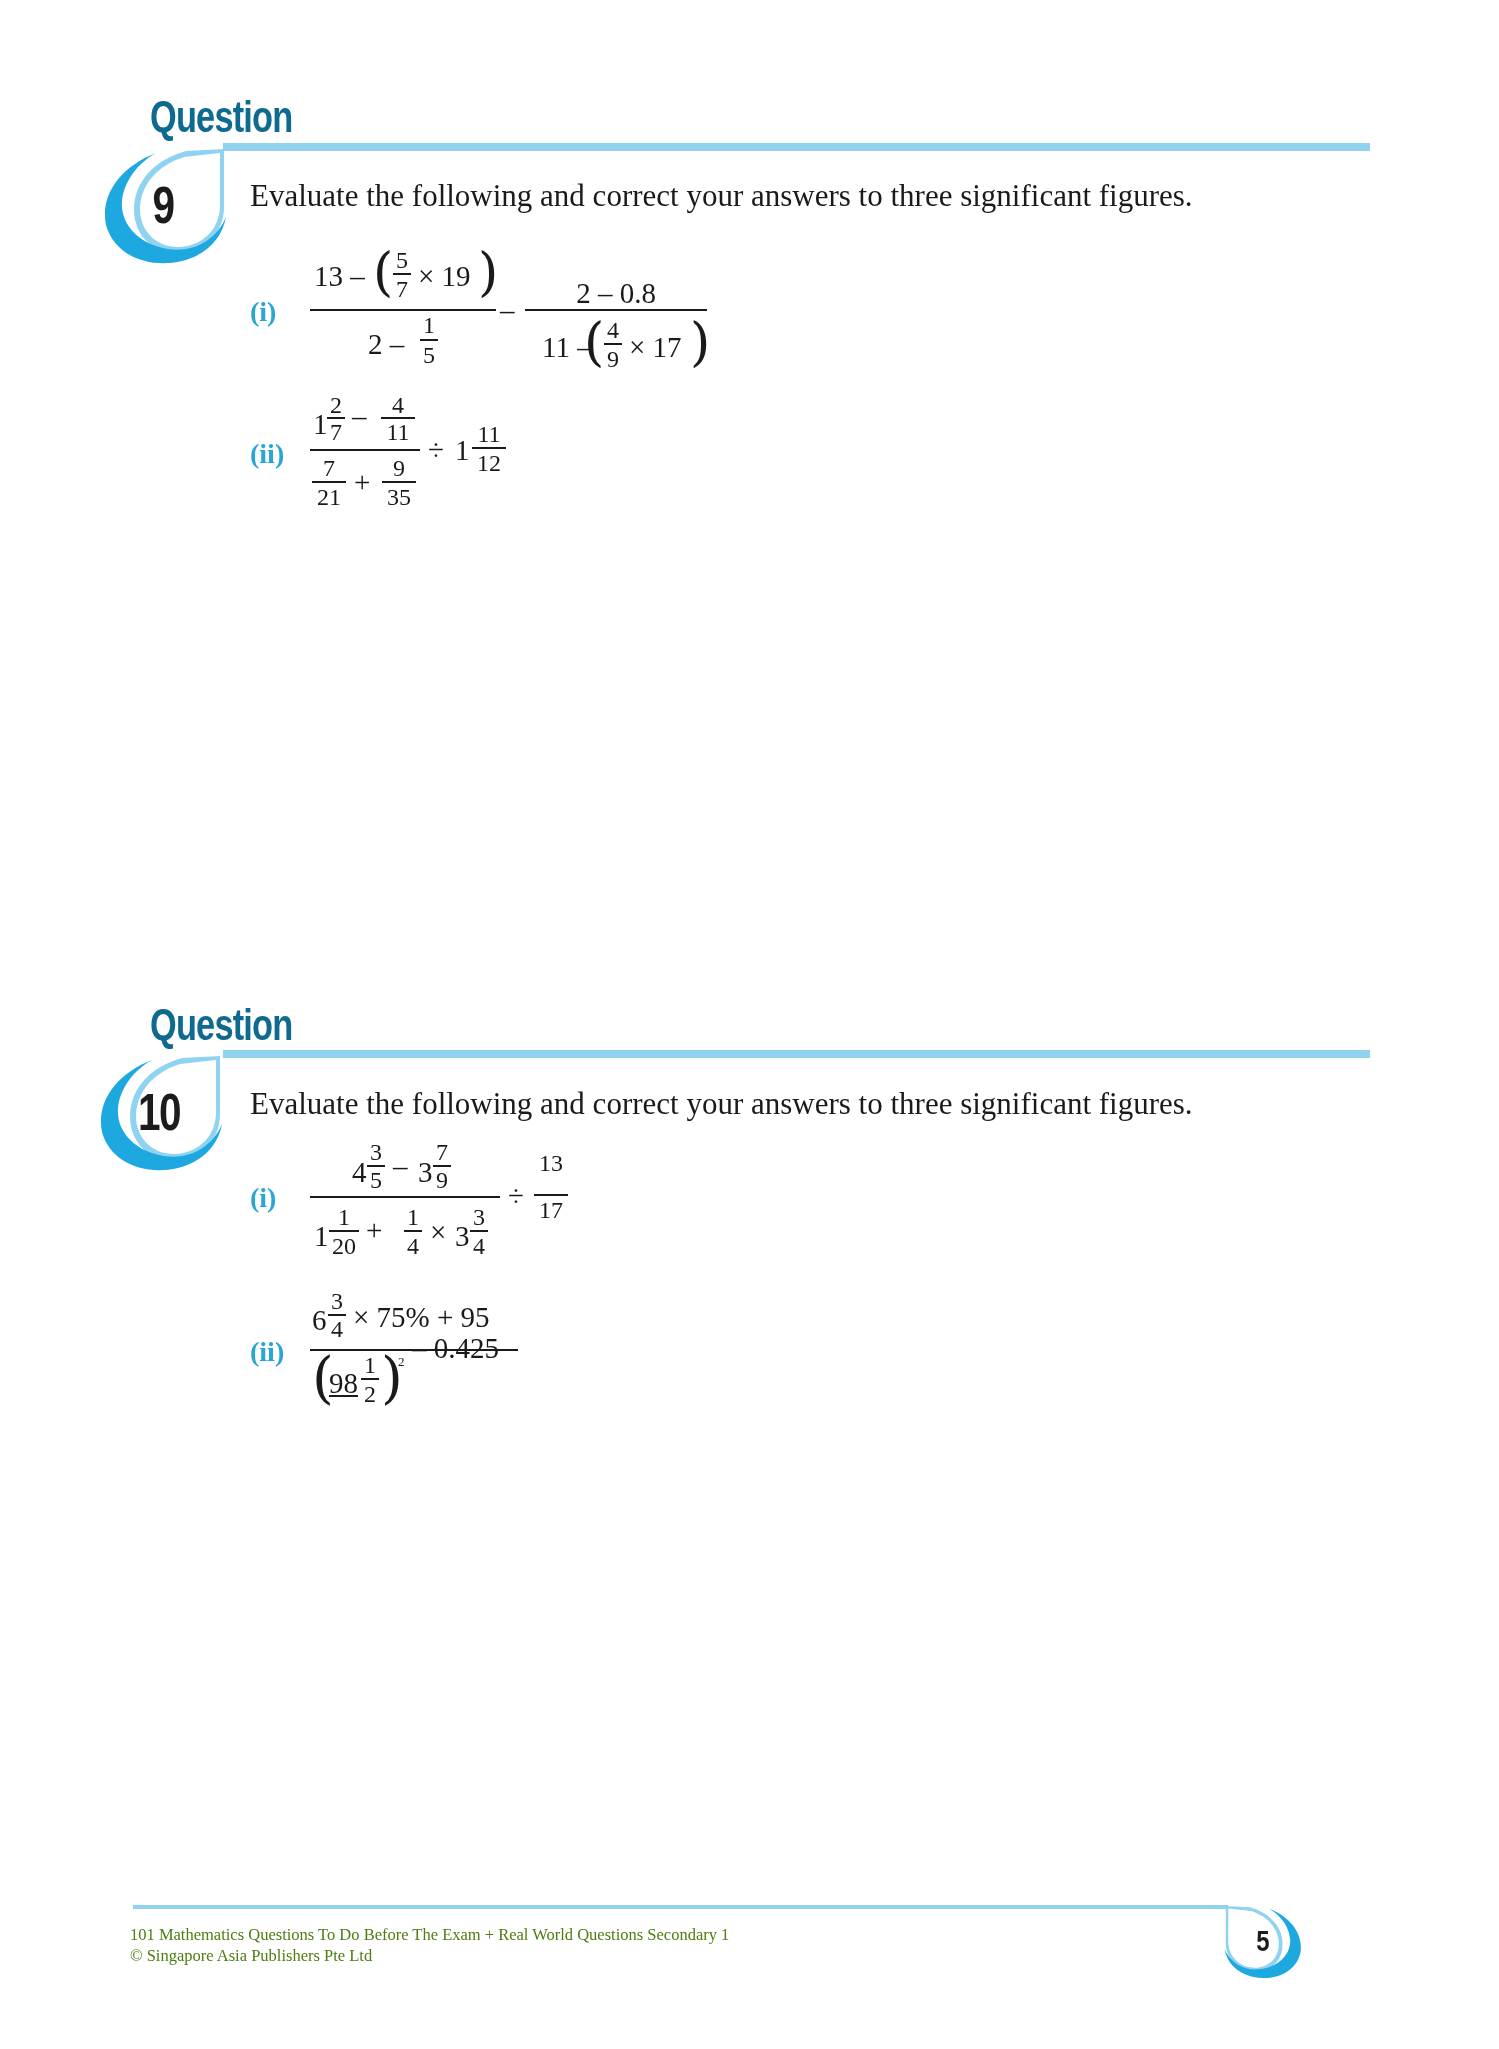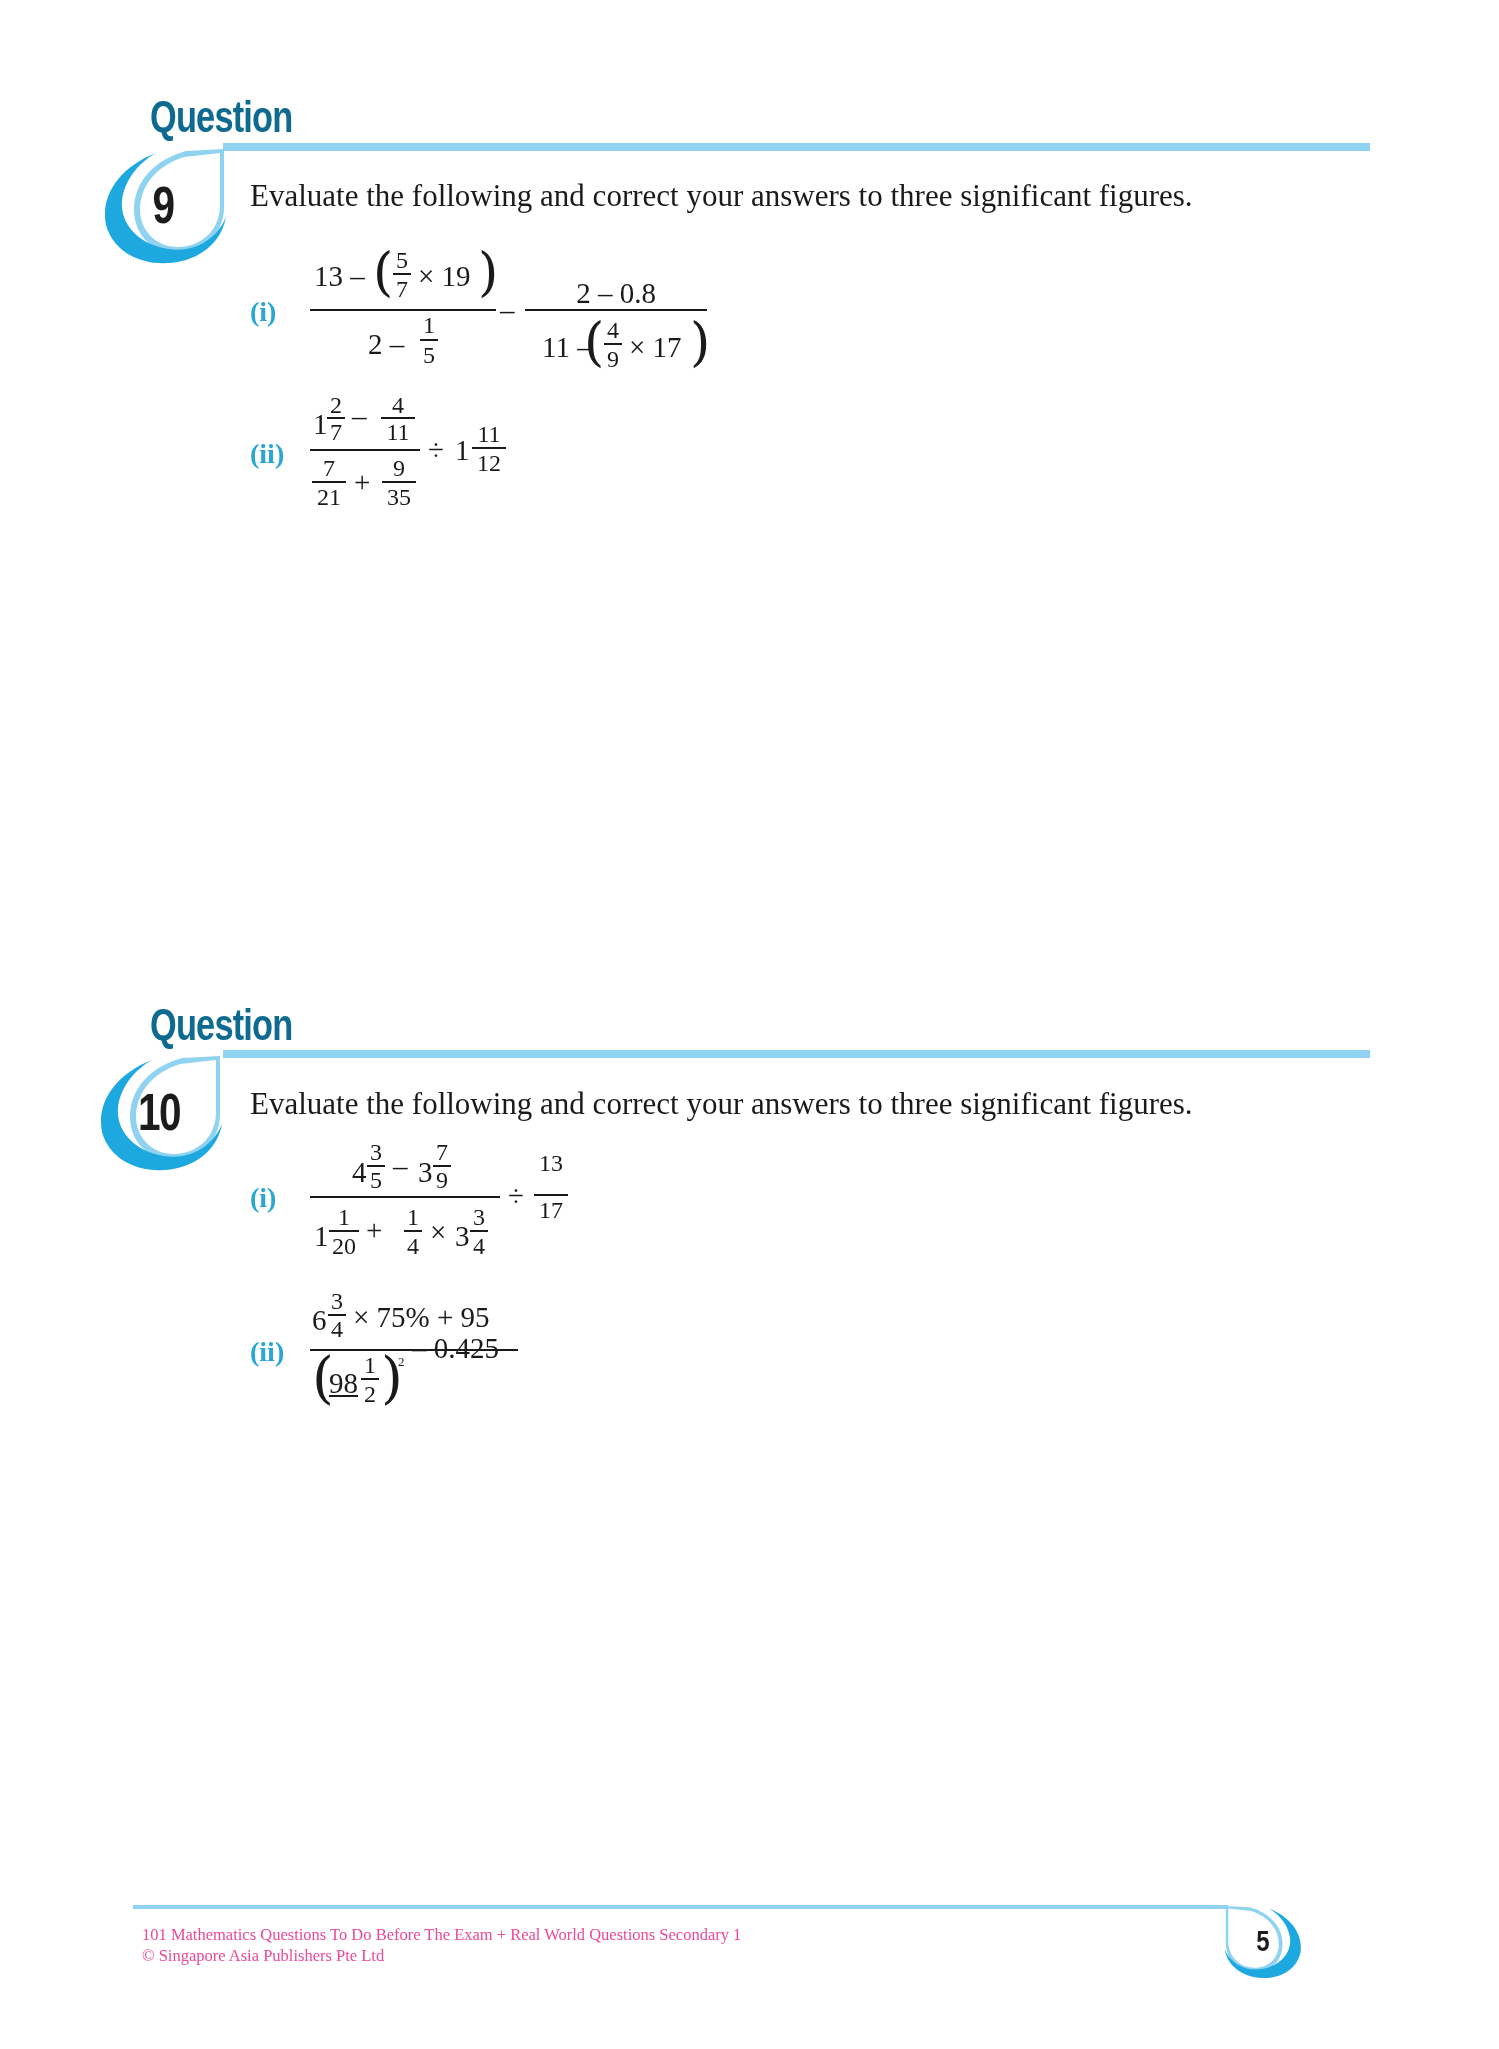--- a/index.html
+++ b/index.html
@@ -10,21 +10,21 @@
   .badge { width: 130px; height: 122px; }
   .badge-num { font-family: "Liberation Sans", "DejaVu Sans", sans-serif; font-weight: bold; color: #1c1c1c; font-size: 52px; line-height: 1; transform: scaleX(0.78); transform-origin: center; text-align: center; letter-spacing: -2px; }
   .instr { font-size: 31px; line-height: 1; white-space: nowrap; }
   .part-label { font-family: "Liberation Serif", serif; font-weight: bold; color: #2aa6d6; font-size: 28px; line-height: 1; }
   .m { font-size: 29px; line-height: 1; white-space: nowrap; }
   .s { font-size: 24px; line-height: 1; white-space: nowrap; }
   .fbar { position: absolute; height: 1.6px; background: #1a1a1a; }
   .paren { font-family: "DejaVu Serif", serif; font-weight: 200; line-height: 1; }
   .c { text-align: center; }
   .footer-line { background: #8fd3f0; height: 4px; }
-  .footer-text { font-size: 16.5px; line-height: 1.2; white-space: nowrap; color: #ec4899; margin-left: 12px; }
+  .footer-text { font-size: 16.5px; line-height: 1.2; white-space: nowrap; color: #4d7c0f; }
   .page-num { font-family: "Liberation Sans", sans-serif; font-weight: bold; font-size: 30px; color: #1c1c1c; transform: scaleX(0.8); }
 </style>
 </head>
 <body>
 
 <section>
   <div class="abs q-heading" style="left:150px; top:95px;">Question</div>
   <div class="abs q-bar" style="left:223px; top:143px; width:1147px;"></div>
 
   <div class="abs badge" style="left:100px; top:145px;">

